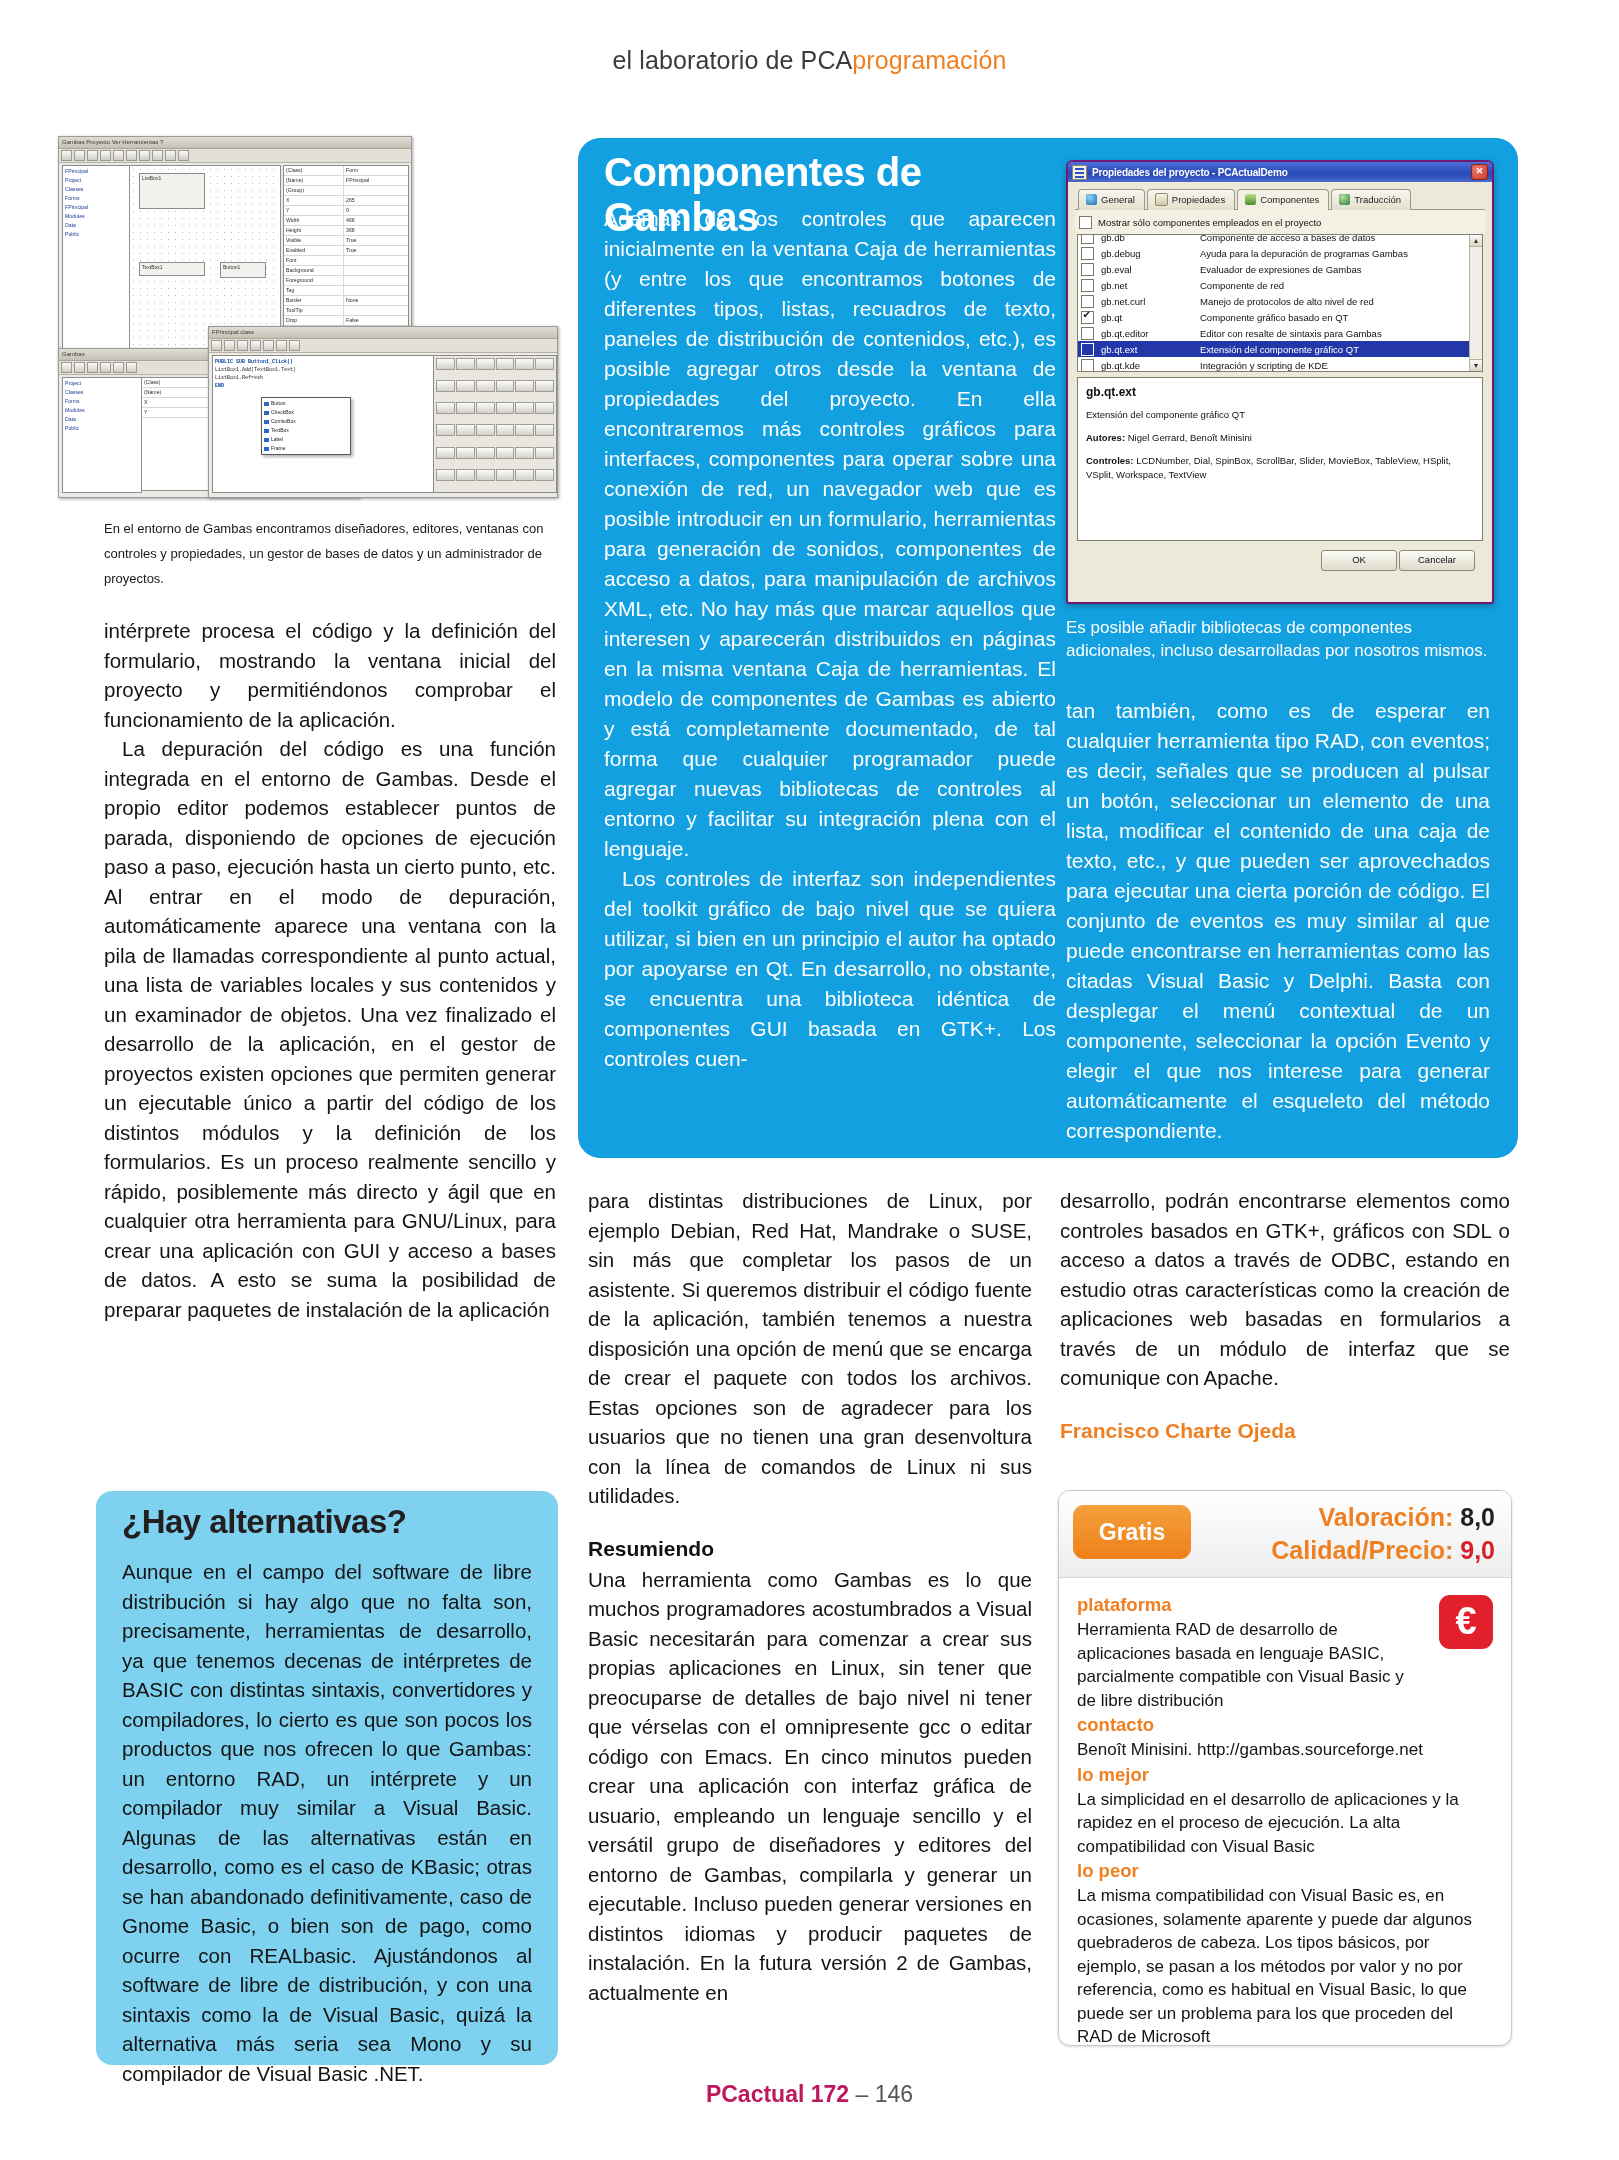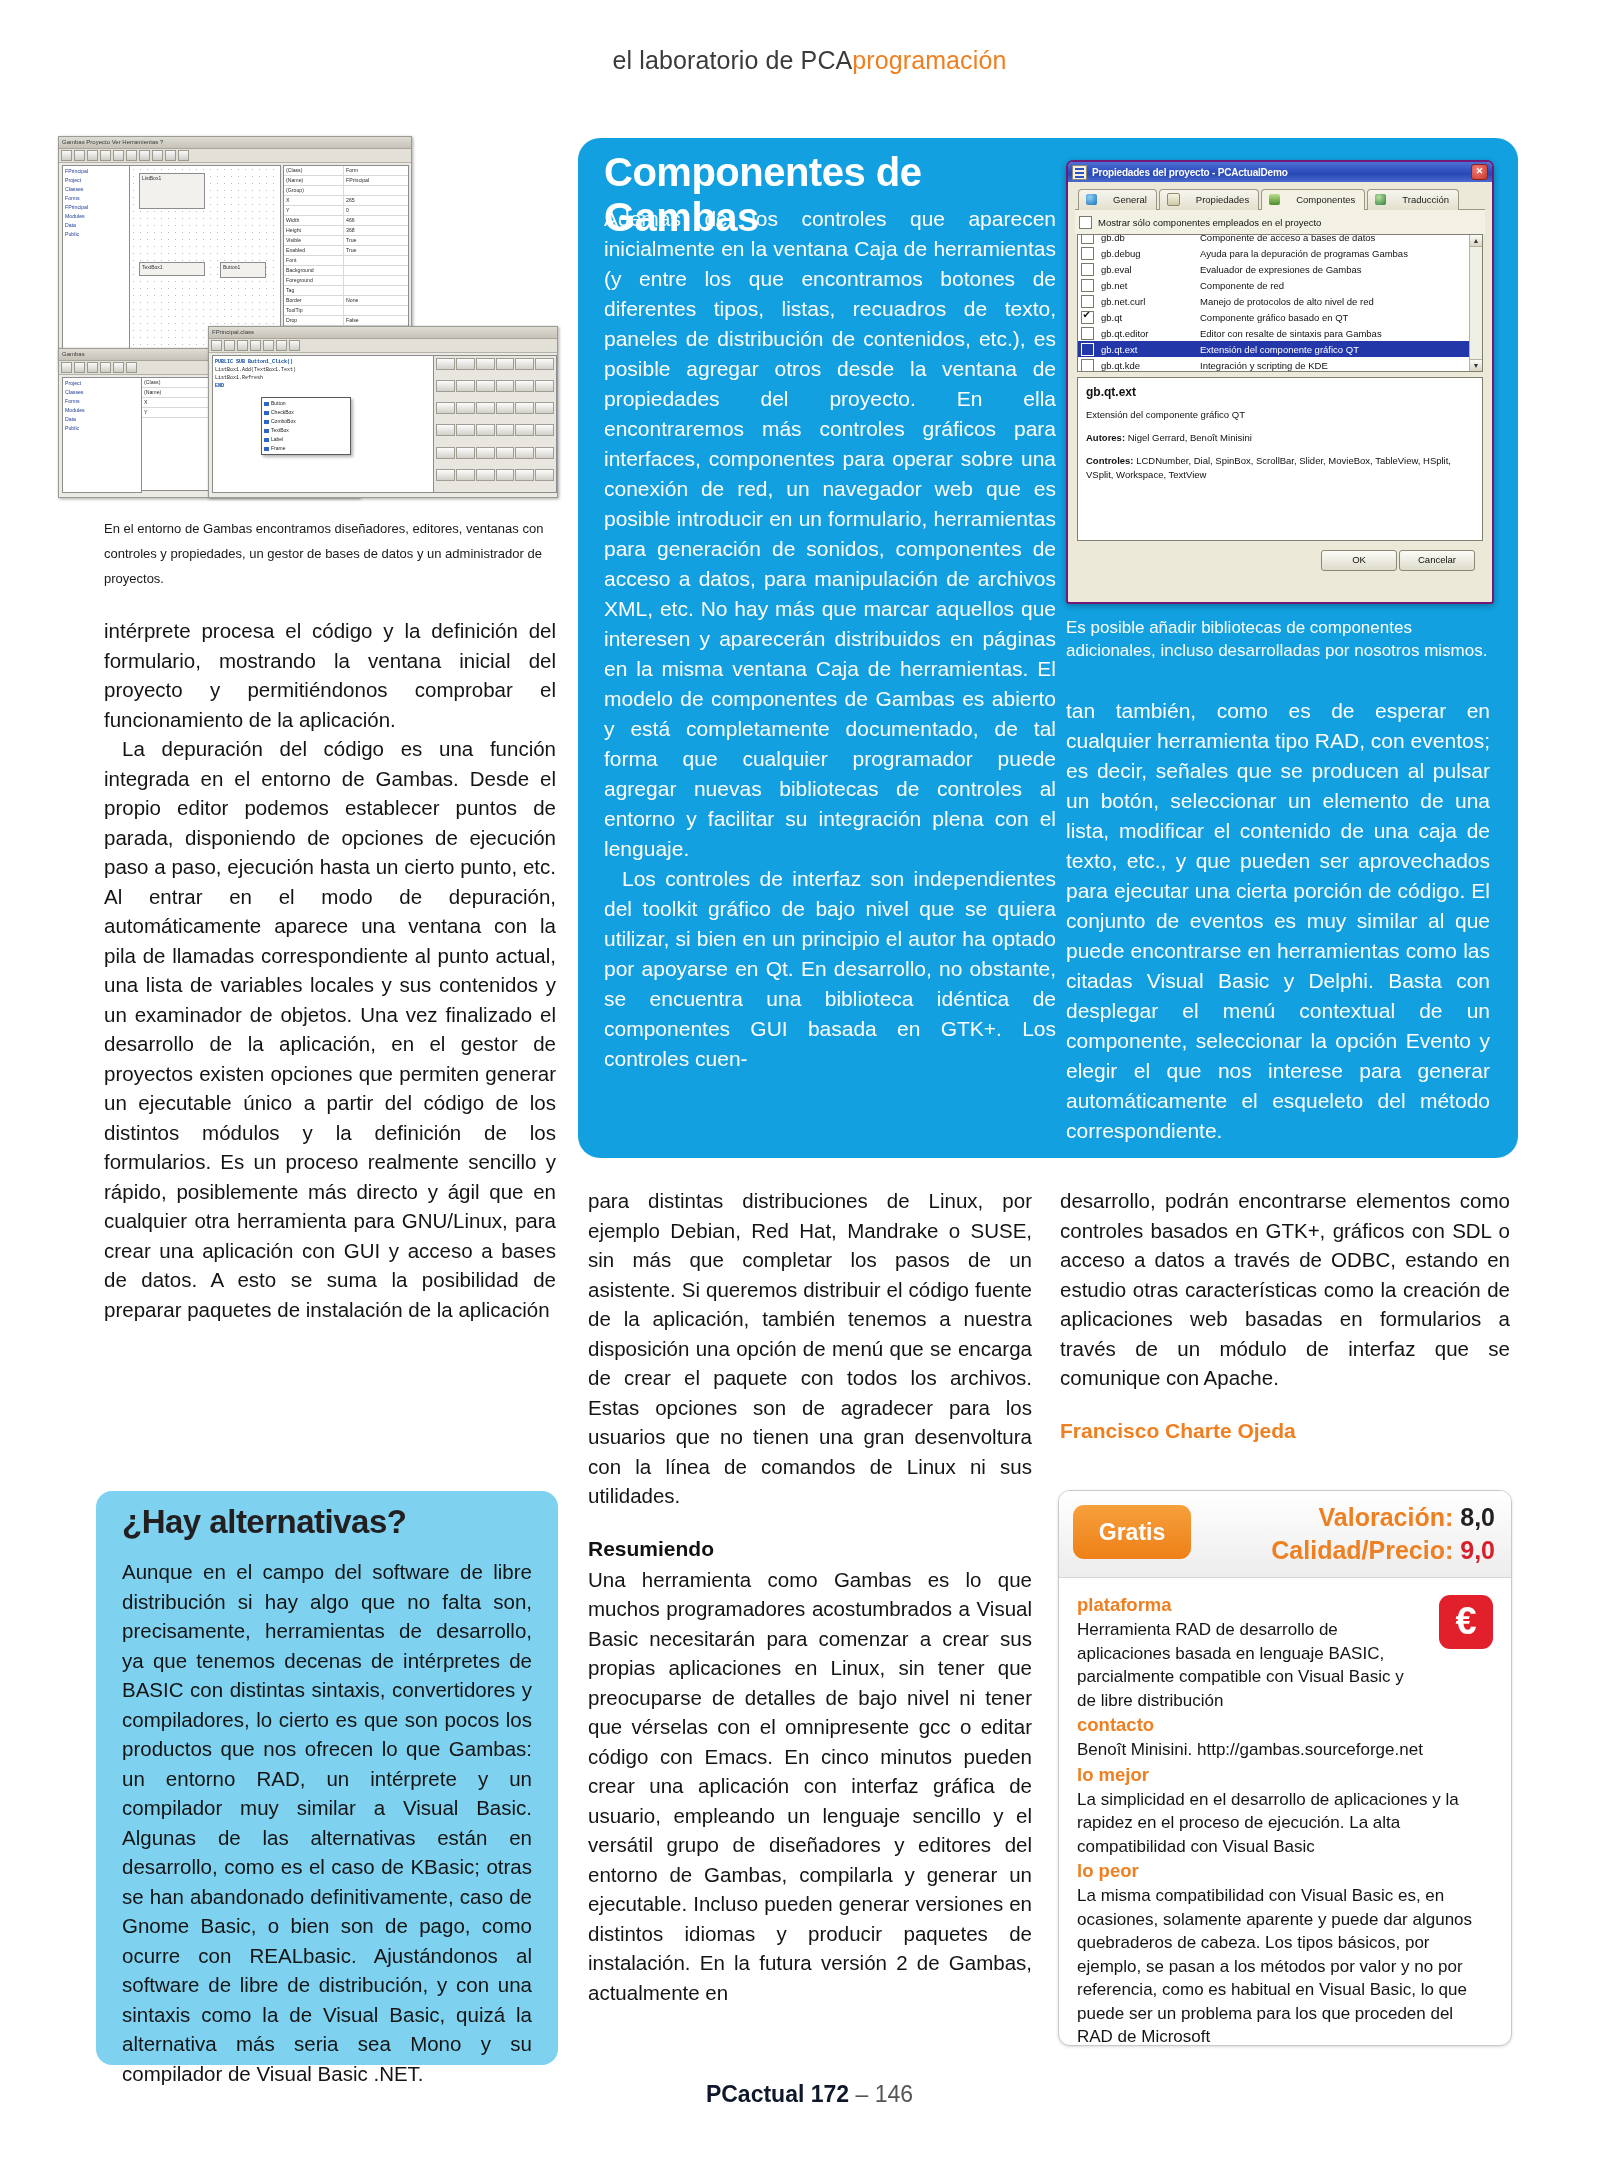--- a/index.html
+++ b/index.html
@@ -32,21 +32,21 @@
   
   .page-footer {
     position: absolute;
     bottom: 52px;
     left: 0;
     width: 1619px;
     text-align: center;
     font-size: 23px;
     font-weight: bold;
   }
-  .page-footer .ft-red { color: #0f172a; }
+  .page-footer .ft-red { color: #be185d; }
   .page-footer .ft-gray { color: #555; font-weight: normal; }
 
   
   .col-left {
     position: absolute;
     left: 104px;
     top: 136px;
     width: 452px;
   }
   .col-mid {
@@ -335,21 +335,21 @@
   }
   .dlg-tab {
     padding: 3px 9px 4px 7px;
     background: linear-gradient(#f7f6ef,#e3e0cd);
     border: 1px solid #9a9884;
     border-bottom: none;
     border-radius: 4px 4px 0 0;
     font-size: 9.5px;
     display: flex;
     align-items: center;
-    gap: 16px;
+    gap: 4px;
     color: #1b1b1b;
     position: relative;
     top: 1px;
   }
   .dlg-tab.active {
     background: #f3f1e4;
     font-weight: normal;
     z-index: 2;
   }
   .tab-ico { width: 11px; height: 11px; border-radius: 2px; display: inline-block; }

